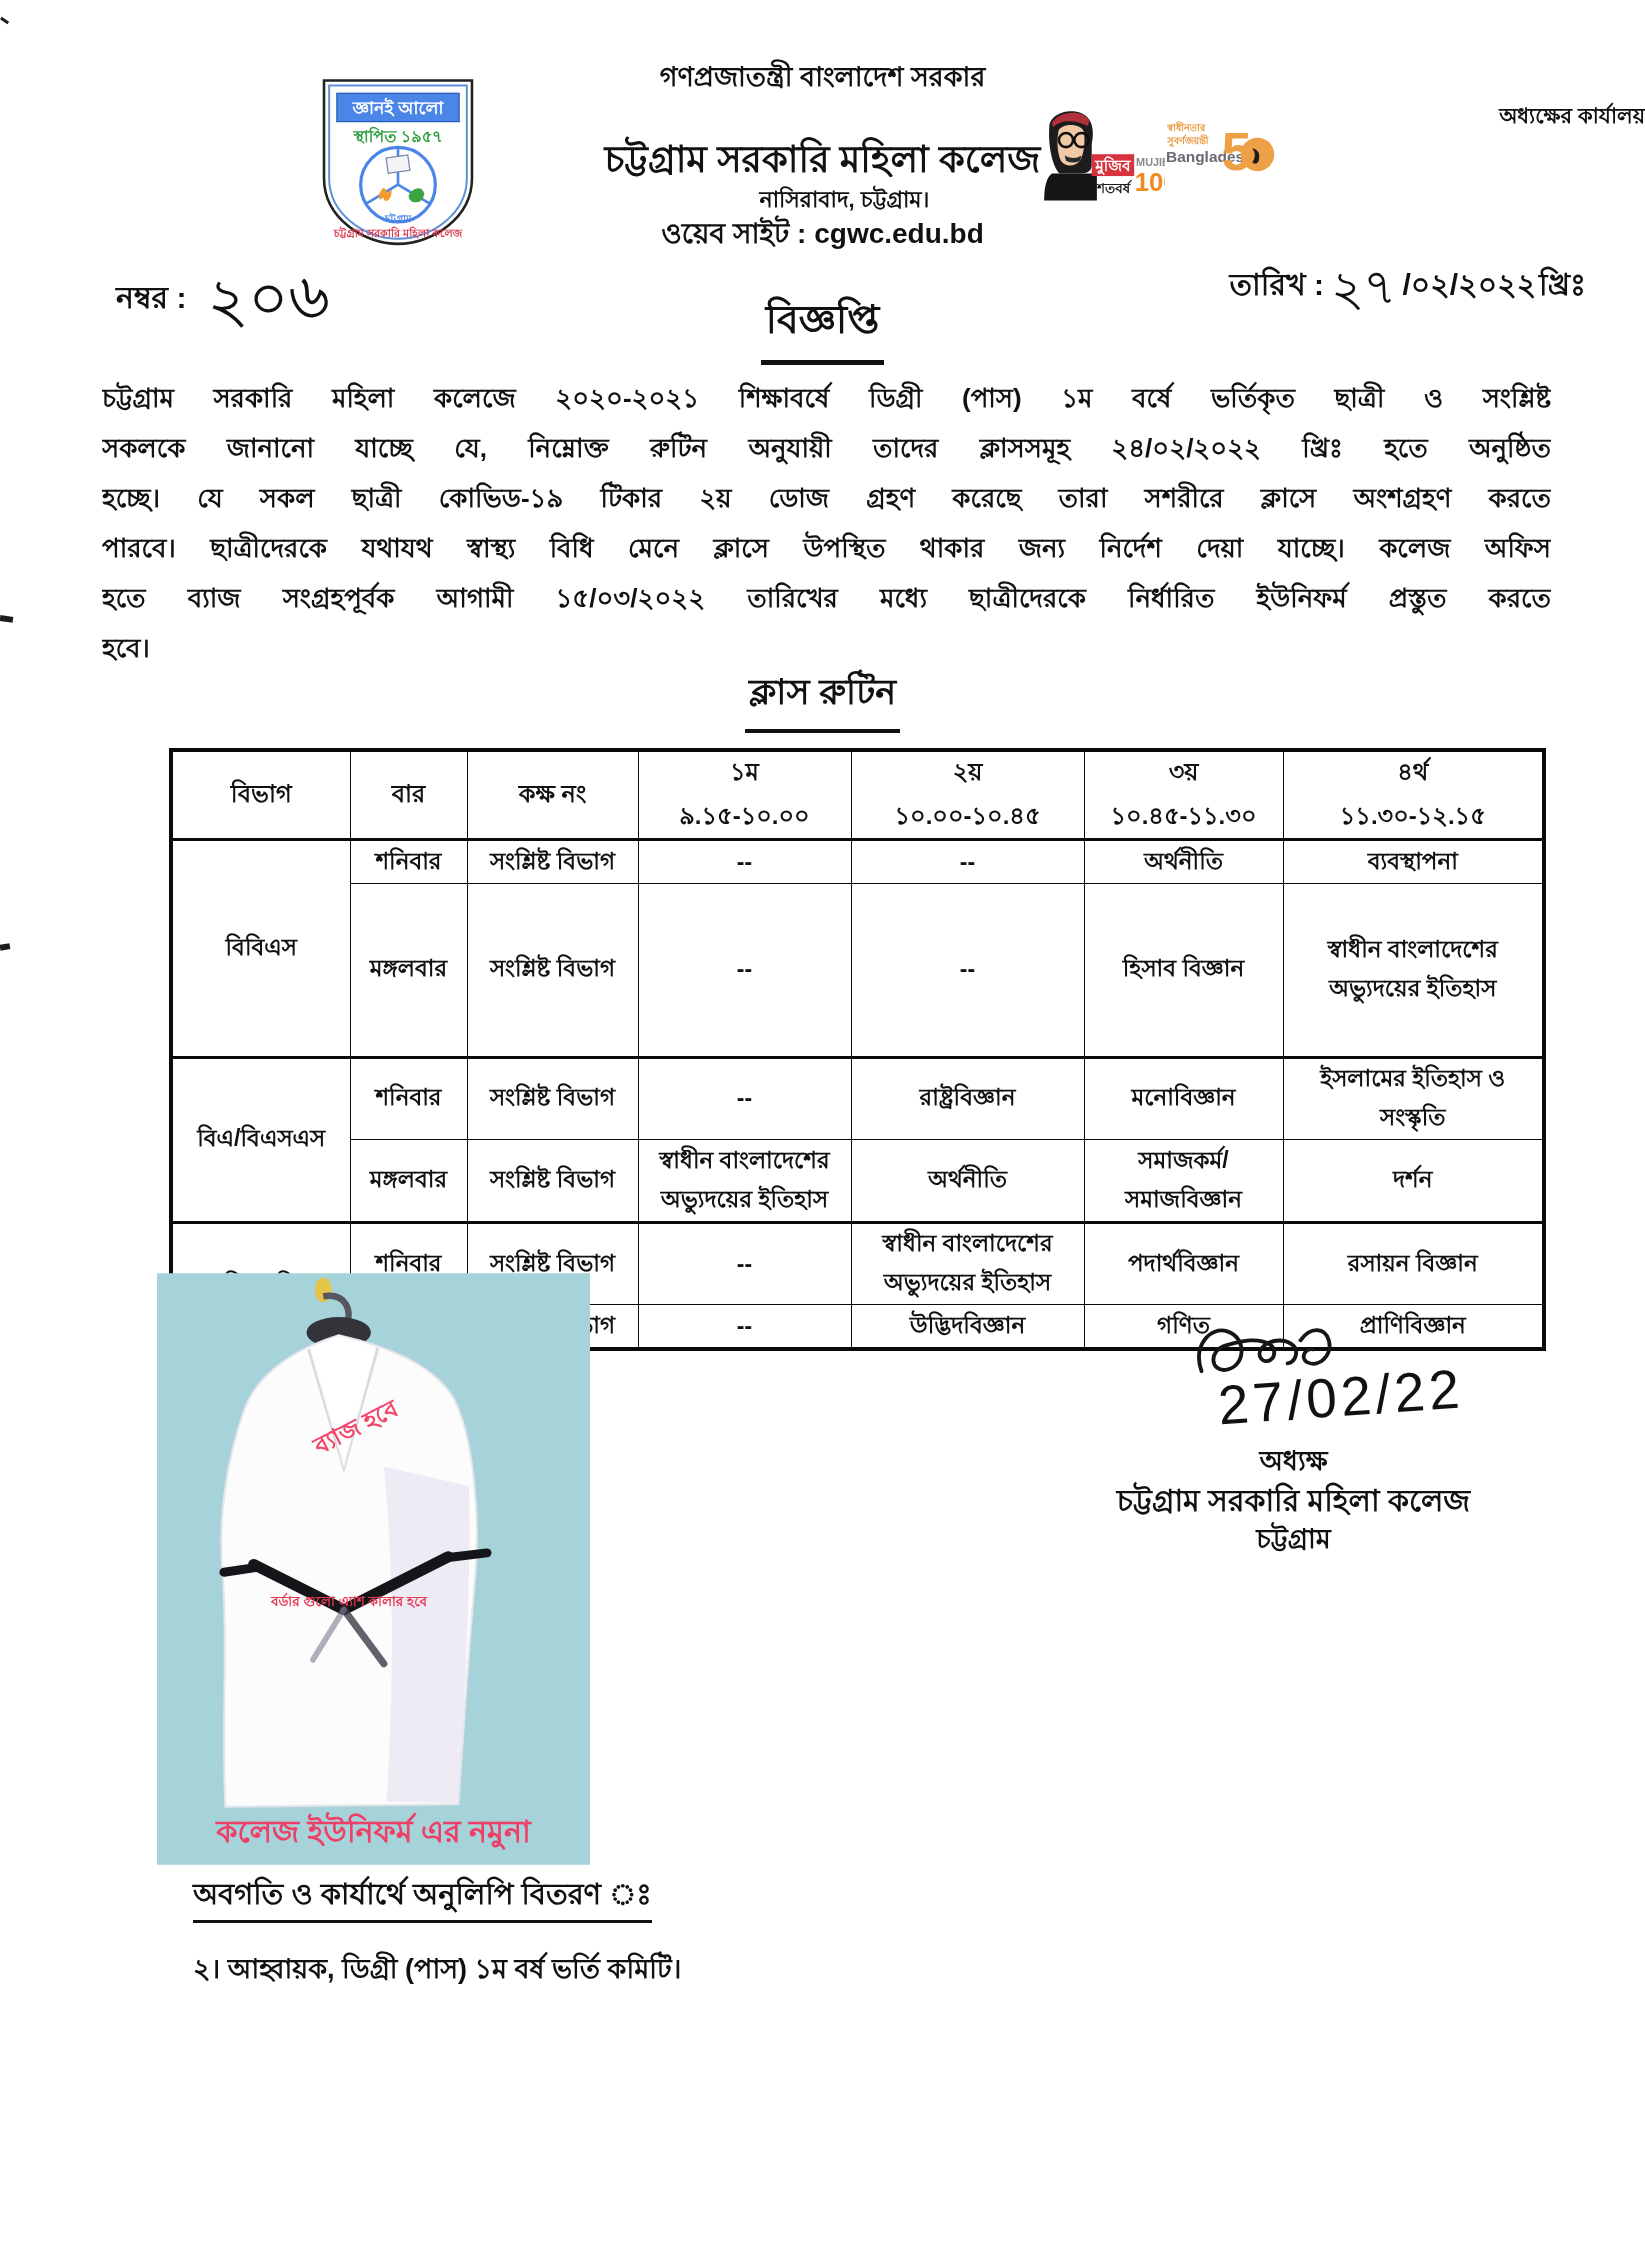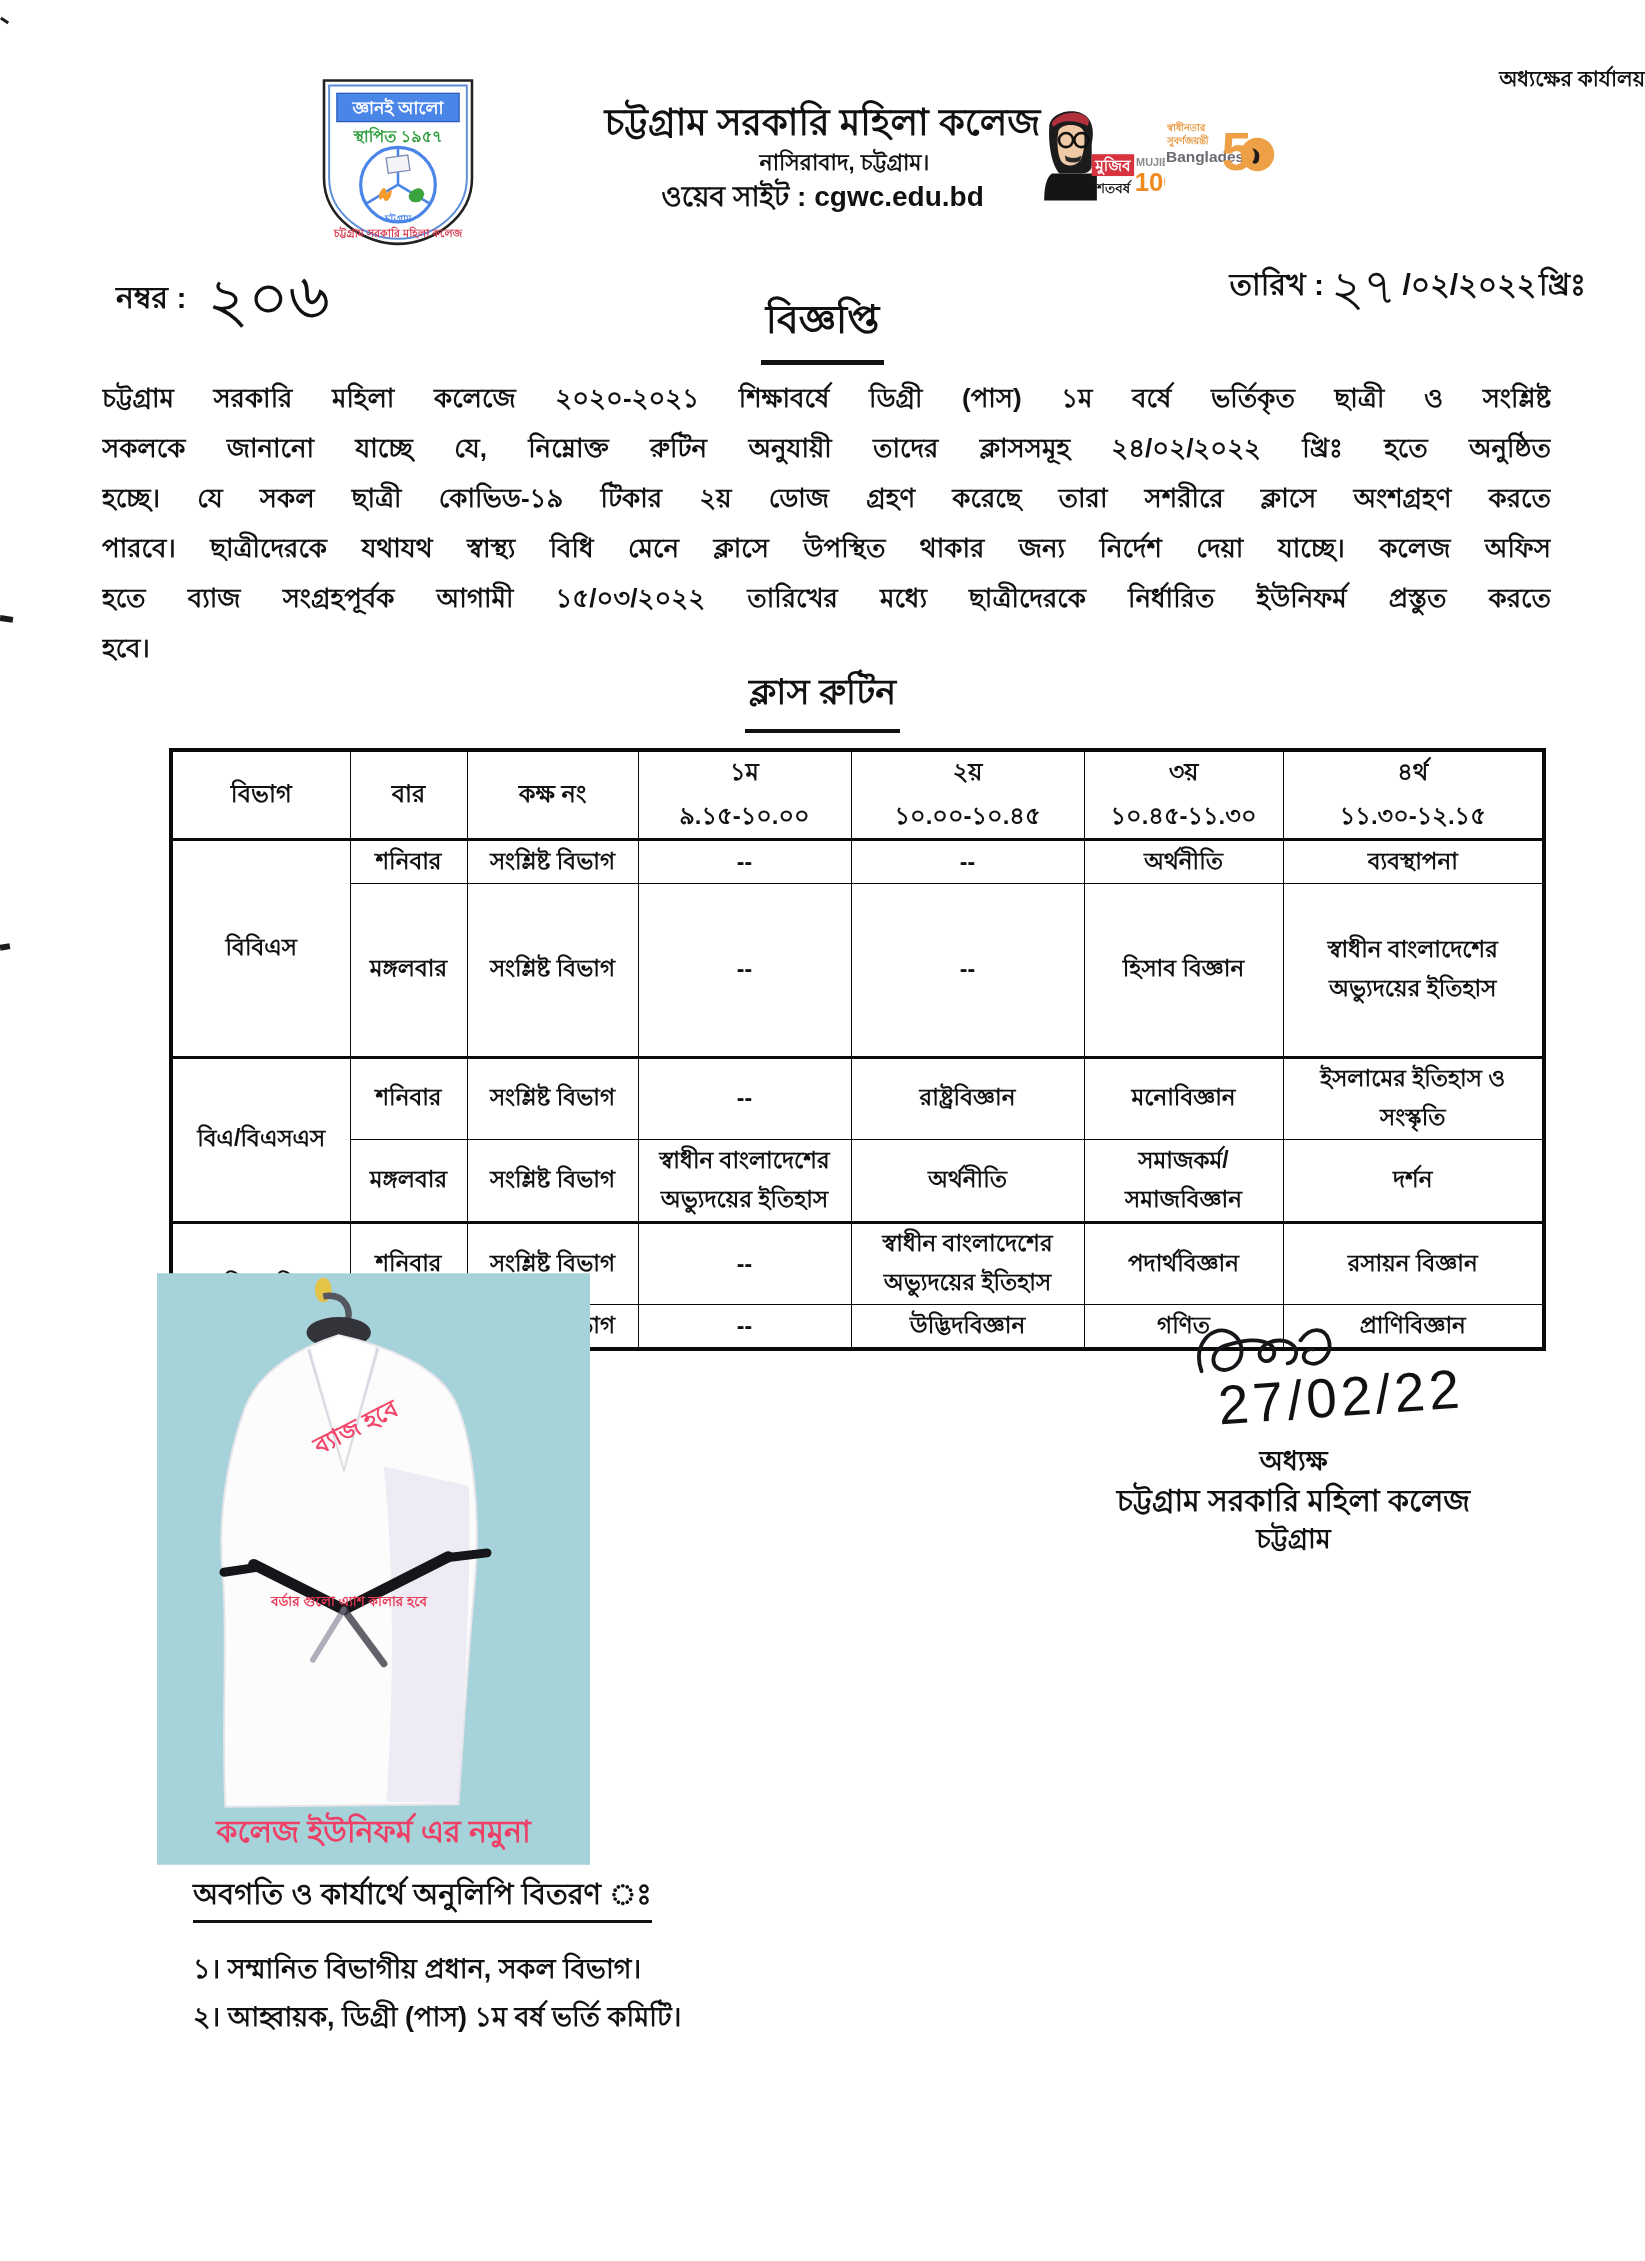--- a/index.html
+++ b/index.html
@@ -118,20 +118,21 @@
       <line x1="129" y1="170" x2="179" y2="200" stroke="#4a86e8" stroke-width="4"></line>
       <rect x="112" y="126" width="34" height="24" fill="#f4f4f8" stroke="#7a8ab0" stroke-width="2" transform="rotate(-8 129 138)"></rect>
       <path d="M100,184 q8,-18 12,0 q10,-14 6,4 q-8,14 -12,2 q-8,8 -6,-6 Z" fill="#f59a2b"></path>
       <path d="M148,182 q16,-14 22,2 q-4,18 -20,12 q-8,-6 -2,-14 Z" fill="#3aa43e"></path>
       <text x="129" y="252" text-anchor="middle" font-size="17" font-weight="bold" fill="#d83a4e">চট্টগ্রাম সরকারি মহিলা কলেজ</text>
       <text x="129" y="228" text-anchor="middle" font-size="15" font-weight="bold" fill="#4a86e8">চট্টগ্রাম</text>
     </svg>
   </div>
 
   <div class="header-center">
+    <div class="hl-govt">গণপ্রজাতন্ত্রী বাংলাদেশ সরকার</div>
     <div class="hl-office">অধ্যক্ষের কার্যালয়</div>
     <div class="hl-college">চট্টগ্রাম সরকারি মহিলা কলেজ</div>
     <div class="hl-addr">নাসিরাবাদ, চট্টগ্রাম।</div>
     <div class="hl-web">ওয়েব সাইট : cgwc.edu.bd</div>
   </div>
 
   <div class="mujib-logo">
     <svg width="135" height="103" viewBox="0 0 210 160">
       <path d="M30,36 C30,10 78,2 92,24 C100,36 98,52 96,62 L96,96 C96,104 88,108 80,108 L46,108 C34,96 28,62 30,36 Z" fill="#1c1c1c"></path>
       <path d="M34,30 C44,10 84,8 92,26 L90,34 C70,24 48,24 36,36 Z" fill="#b0303c"></path>
@@ -319,19 +320,18 @@
   <div class="sig-date">27/02/22</div>
   <div class="sig-block">
     <div class="sig-desig">অধ্যক্ষ</div>
     <div class="sig-college">চট্টগ্রাম সরকারি মহিলা কলেজ</div>
     <div class="sig-city">চট্টগ্রাম</div>
   </div>
 
   <div class="distribution">
     <span class="dist-heading">অবগতি ও কার্যার্থে অনুলিপি বিতরণ ঃ</span>
     <div class="dist-items">
-      <div class="dist-item">১। সম্মানিত বিভাগীয় প্রধান, সকল বিভাগ।</div>
       <div class="dist-item">২। আহ্বায়ক, ডিগ্রী (পাস) ১ম বর্ষ ভর্তি কমিটি।</div>
     </div>
   </div>
 
 </div>
 
 
 </body></html>

